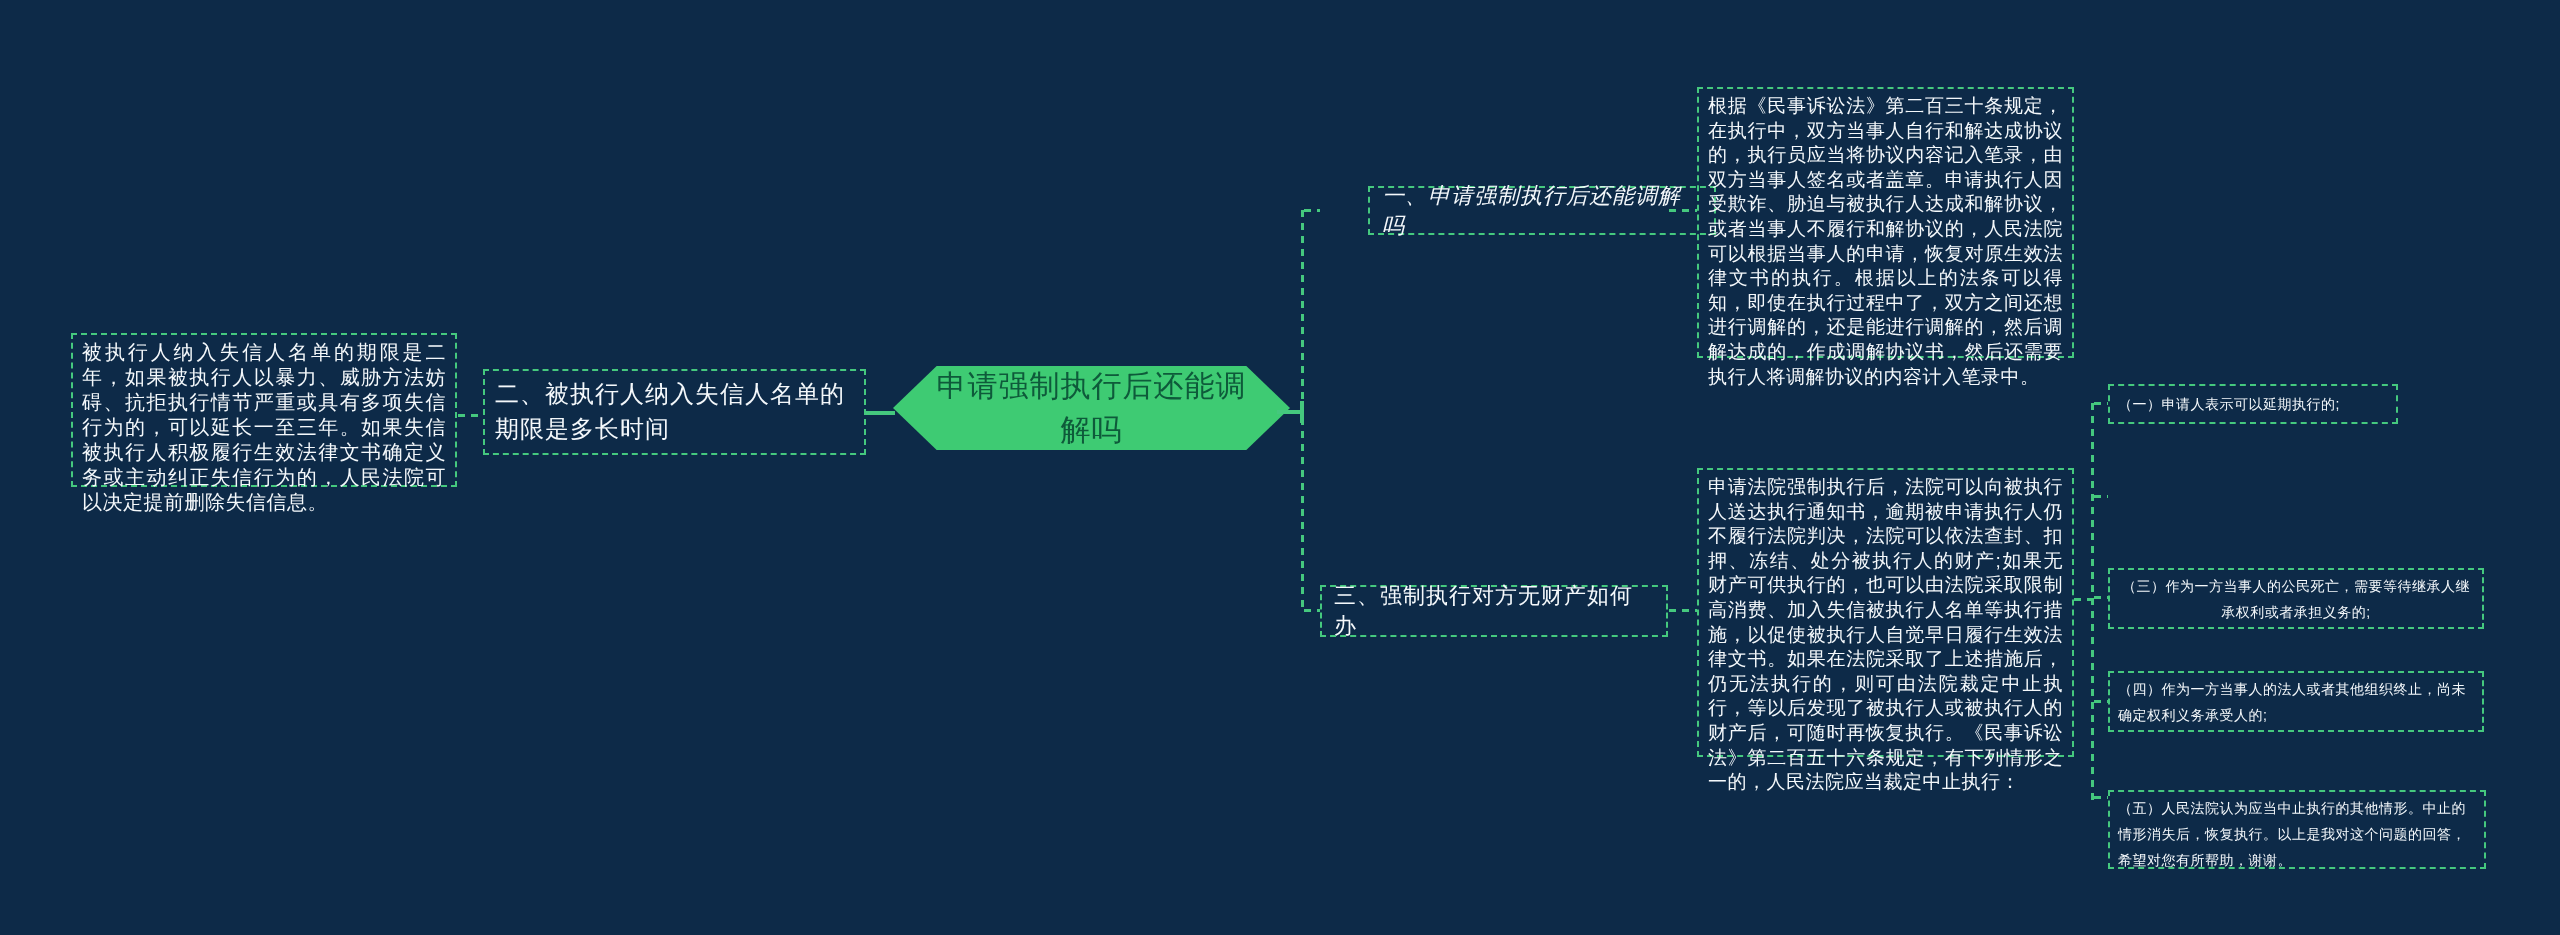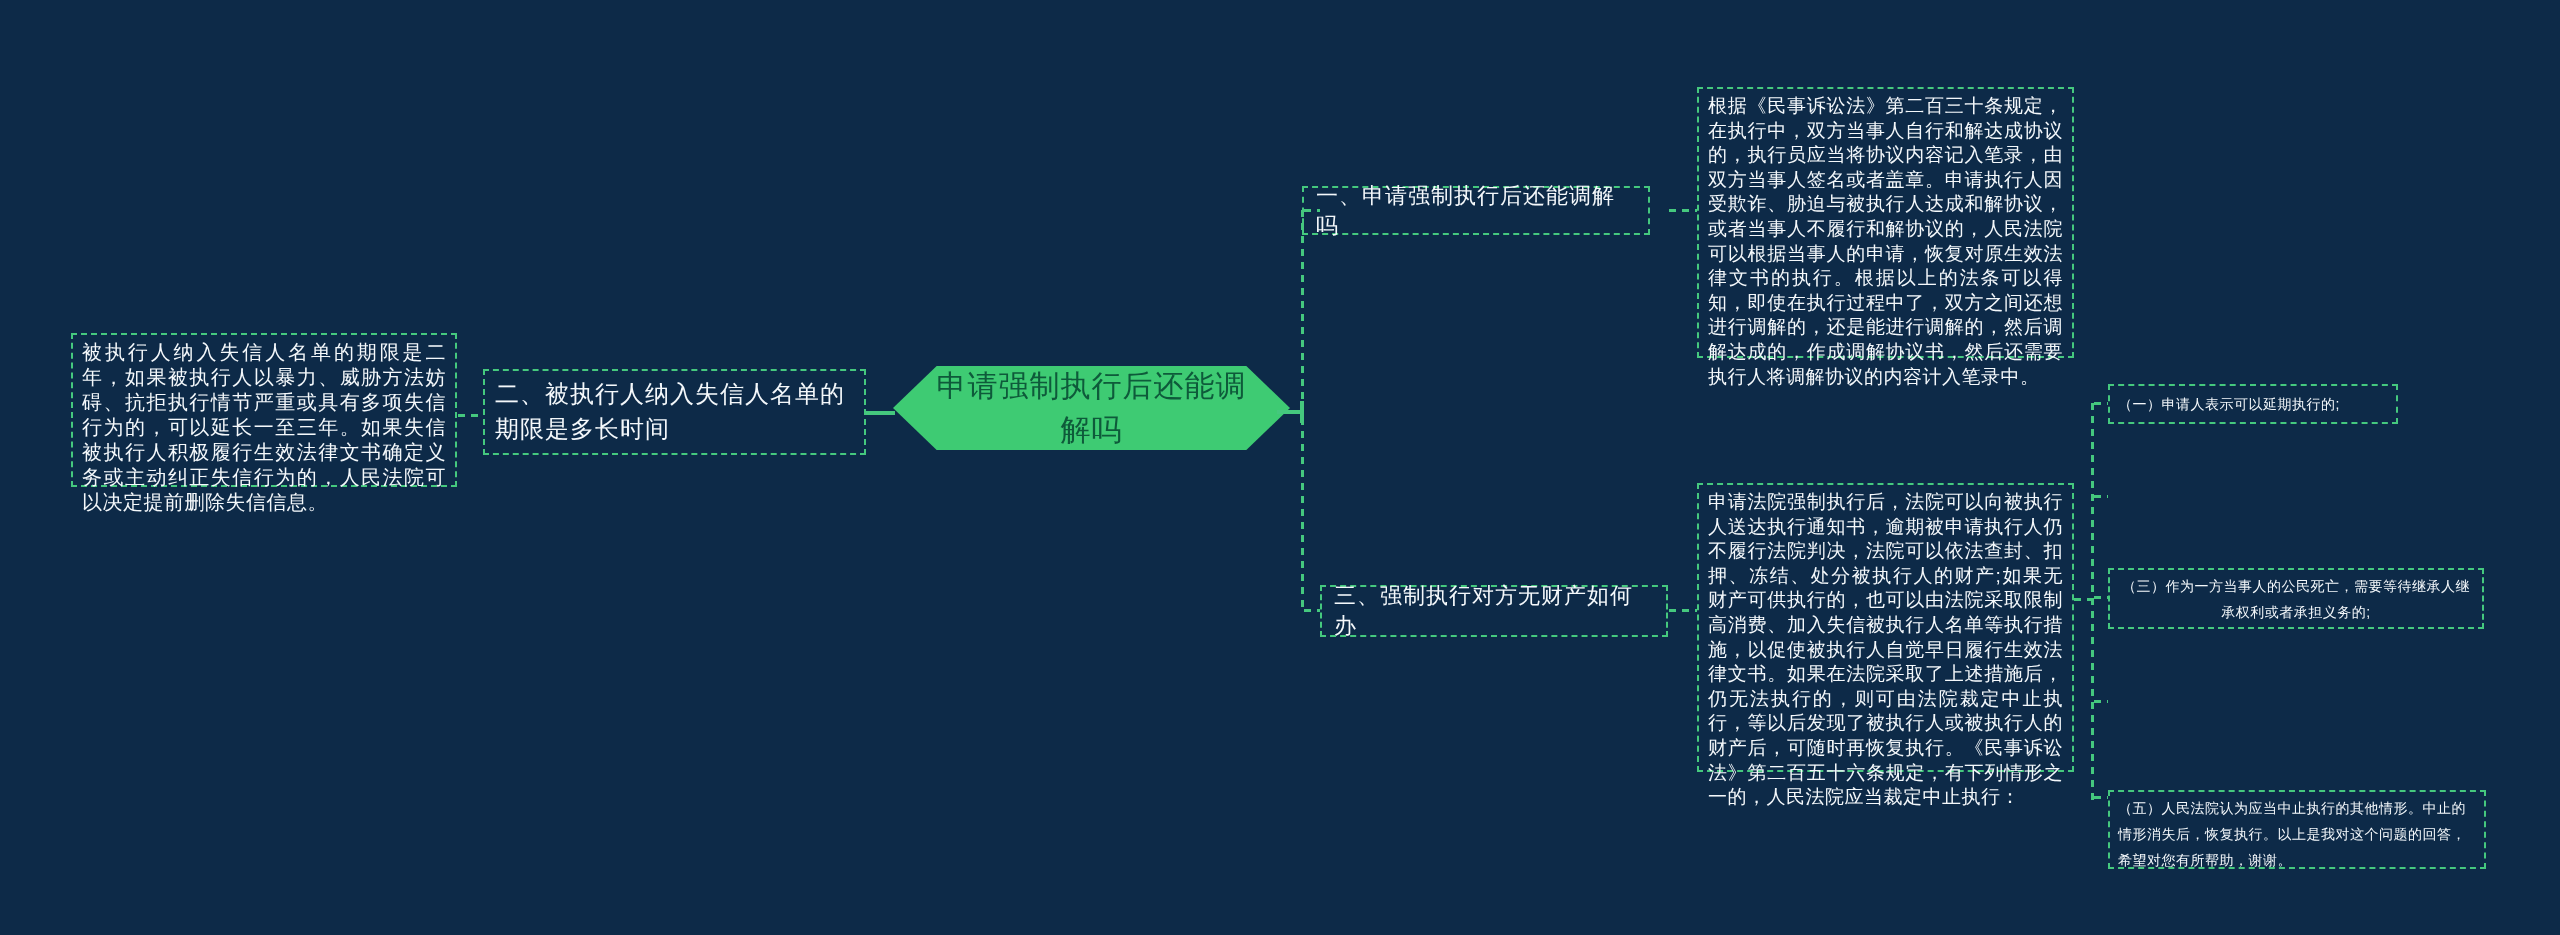--- a/index.html
+++ b/index.html
@@ -41,24 +41,24 @@
   }
   .line{position:absolute;}
   .h-dash{height:3px;background:repeating-linear-gradient(90deg,var(--accent) 0 7px,transparent 7px 13px);}
   .v-dash{width:3px;background:repeating-linear-gradient(180deg,var(--accent) 0 7px,transparent 7px 13px);}
   .h-solid{height:4px;background:var(--accent);}
   .v-solid{width:4px;background:var(--accent);}
 
   
   #two-detail{left:71px;top:333px;width:386px;height:154px;font-size:20px;line-height:25px;}
   #two-node{left:483px;top:369px;width:383px;height:86px;}
-  #one-node{left:1302px;top:186px;width:348px;height:49px;}
+  #one-node{left:1368px;top:186px;width:348px;height:49px;font-style:italic;}
   #one-detail{left:1697px;top:75px;width:377px;height:271px;margin-top:12px;}
   #three-node{left:1320px;top:585px;width:348px;height:52px;}
-  #three-detail{left:1697px;top:483px;width:377px;height:289px;}
+  #three-detail{left:1697px;top:468px;width:377px;height:289px;}
   #item-1{left:2108px;top:384px;width:290px;height:40px;}
   #item-2{left:2108px;top:467px;width:376px;height:61px;}
   #item-3{left:2108px;top:568px;width:376px;height:61px;text-align:center;}
   #item-4{left:2108px;top:671px;width:376px;height:61px;}
   #item-5{left:2108px;top:777px;width:378px;height:79px;margin-top:13px;}
 
   
   #c-two-detail{left:458px;top:414px;width:25px;}
   #c-two-center{left:865px;top:411px;width:30px;}
   #c-center-right{left:1277px;top:410px;width:26px;}
@@ -87,20 +87,21 @@
   <div id="two-node" class="box label multiline">二、被执行人纳入失信人名单的期限是多长时间</div>
 
   <div id="one-node" class="box label oneline">一、申请强制执行后还能调解吗</div>
   <div id="one-detail" class="box detail">根据《民事诉讼法》第二百三十条规定，在执行中，双方当事人自行和解达成协议的，执行员应当将协议内容记入笔录，由双方当事人签名或者盖章。申请执行人因受欺诈、胁迫与被执行人达成和解协议，或者当事人不履行和解协议的，人民法院可以根据当事人的申请，恢复对原生效法律文书的执行。根据以上的法条可以得知，即使在执行过程中了，双方之间还想进行调解的，还是能进行调解的，然后调解达成的，作成调解协议书，然后还需要执行人将调解协议的内容计入笔录中。</div>
 
   <div id="three-node" class="box label oneline">三、强制执行对方无财产如何办</div>
   <div id="three-detail" class="box detail">申请法院强制执行后，法院可以向被执行人送达执行通知书，逾期被申请执行人仍不履行法院判决，法院可以依法查封、扣押、冻结、处分被执行人的财产;如果无财产可供执行的，也可以由法院采取限制高消费、加入失信被执行人名单等执行措施，以促使被执行人自觉早日履行生效法律文书。如果在法院采取了上述措施后，仍无法执行的，则可由法院裁定中止执行，等以后发现了被执行人或被执行人的财产后，可随时再恢复执行。《民事诉讼法》第二百五十六条规定，有下列情形之一的，人民法院应当裁定中止执行：</div>
 
   <div id="item-1" class="box item single">（一）申请人表示可以延期执行的;</div>
   <div id="item-3" class="box item">（三）作为一方当事人的公民死亡，需要等待继承人继承权利或者承担义务的;</div>
+  <div id="item-4" class="box item">（四）作为一方当事人的法人或者其他组织终止，尚未确定权利义务承受人的;</div>
   <div id="item-5" class="box item">（五）人民法院认为应当中止执行的其他情形。中止的情形消失后，恢复执行。以上是我对这个问题的回答，希望对您有所帮助，谢谢。</div>
 
   <div id="c-two-detail" class="line h-dash"></div>
   <div id="c-two-center" class="line h-solid"></div>
   <div id="c-center-right" class="line h-solid"></div>
   <div id="c-right-tick" class="line v-solid"></div>
   <div id="v-main" class="line v-dash"></div>
   <div id="s-one" class="line h-dash"></div>
   <div id="s-three" class="line h-dash"></div>
   <div id="c-one-detail" class="line h-dash"></div>

